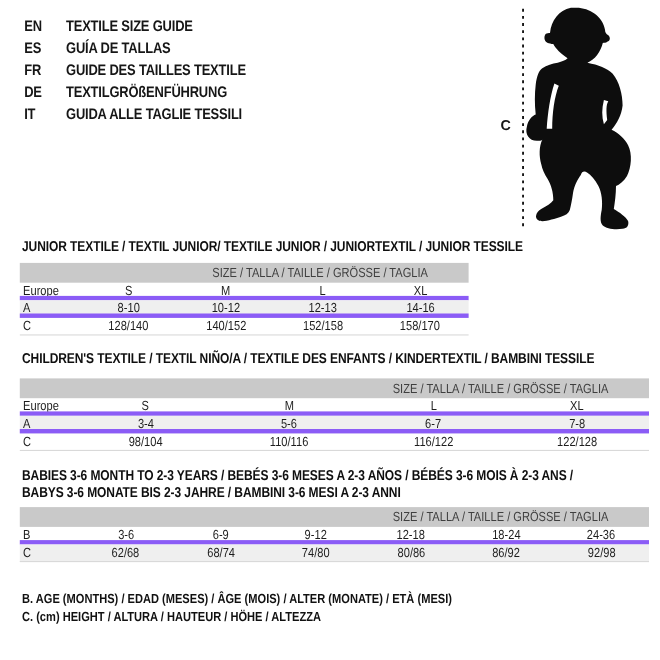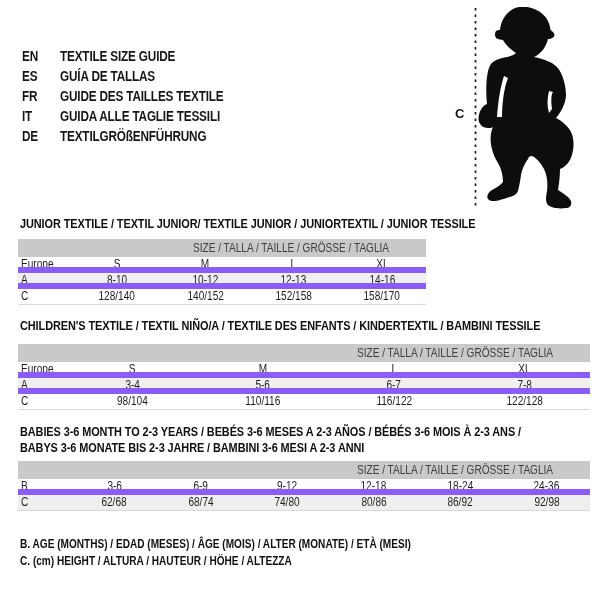--- a/index.html
+++ b/index.html
@@ -2,33 +2,33 @@
 <html style="--hdr: #c9c9c9; --alt: #efefef;"><head>
 <meta charset="utf-8">
 <style>
   html,body{margin:0;padding:0;background:#fff;}
   .page{position:relative;width:600px;height:600px;background:#ffffff;
         font-family:"Liberation Sans","DejaVu Sans",sans-serif;color:#161616;overflow:hidden;}
   
   .cx{display:inline-block;transform:scaleX(.84);transform-origin:50% 50%;white-space:nowrap;}
   .cx-l{transform-origin:0 50%;}
 
-  .langs{position:absolute;left:22px;top:13px;margin-top:33px;}
+  .langs{position:absolute;left:22px;top:13px;}
   .lang-row{display:flex;height:20px;line-height:20px;font-weight:bold;font-size:14px;letter-spacing:-.2px;}
   .lang-code{width:38px;}
 
   .figure-svg{position:absolute;left:440px;top:0;width:160px;height:220px;}
   .c-label{position:absolute;left:455px;top:106px;font-size:13px;font-weight:bold;}
 
   .t-title{position:absolute;font-weight:bold;font-size:13px;line-height:16px;color:#0f0f0f;letter-spacing:-.1px;}
 
   .stable{position:absolute;}
   .hbar{height:18px;line-height:19px;background:var(--hdr,#c9c9c9);padding-left:6px;
         font-size:12px;color:#3f3f3f;overflow:hidden;text-align:right;}
-  .row{display:flex;height:16px;line-height:15px;font-size:12px;box-sizing:border-box;border-bottom:6px solid #8b5cf6;}
+  .row{display:flex;height:16px;line-height:15px;font-size:12px;box-sizing:border-box;border-bottom:4px solid #8b5cf6;}
   .row.alt{background:var(--alt,#efefef);}
   .row:last-child{border-bottom:1px solid #d9d9d9;}
   .cell{flex:1;text-align:center;color:#1d1d1d;overflow:hidden;}
   .cell.label{flex:0 0 var(--labelw,52px);text-align:left;padding-left:3px;}
 
   .footnotes{position:absolute;left:20px;top:536px;font-weight:bold;font-size:12px;line-height:17px;color:#111;}
   .fn-line{height:17px;}
 </style>
 </head>
 <body>
@@ -42,26 +42,26 @@
     </div>
     <div class="lang-row">
       <span class="lang-code cx cx-l">ES</span>
       <span class="cx cx-l">GUÍA DE TALLAS</span>
     </div>
     <div class="lang-row">
       <span class="lang-code cx cx-l">FR</span>
       <span class="cx cx-l">GUIDE DES TAILLES TEXTILE</span>
     </div>
     <div class="lang-row">
+      <span class="lang-code cx cx-l">DE</span>
+      <span class="cx cx-l">TEXTILGRÖßENFÜHRUNG</span>
+    </div>
+    <div class="lang-row">
       <span class="lang-code cx cx-l">IT</span>
       <span class="cx cx-l">GUIDA ALLE TAGLIE TESSILI</span>
-    </div>
-    <div class="lang-row">
-      <span class="lang-code cx cx-l">DE</span>
-      <span class="cx cx-l">TEXTILGRÖßENFÜHRUNG</span>
     </div>
   </div>
 
   <svg class="figure-svg" viewBox="440 0 160 220" aria-hidden="true">
     <line x1="475.5" y1="8" x2="475.5" y2="208" stroke="#141414" stroke-width="1.7" stroke-dasharray="2.6 3.9"></line>
     <path fill="#0d0d0d" d="
       M524 7
       C536 7 548 15 550 27
       C550 29 551 31 553 32 C555 34 555 37 552 38 C551 39 549 39 548 39
       C546 47 541 54 534 57

